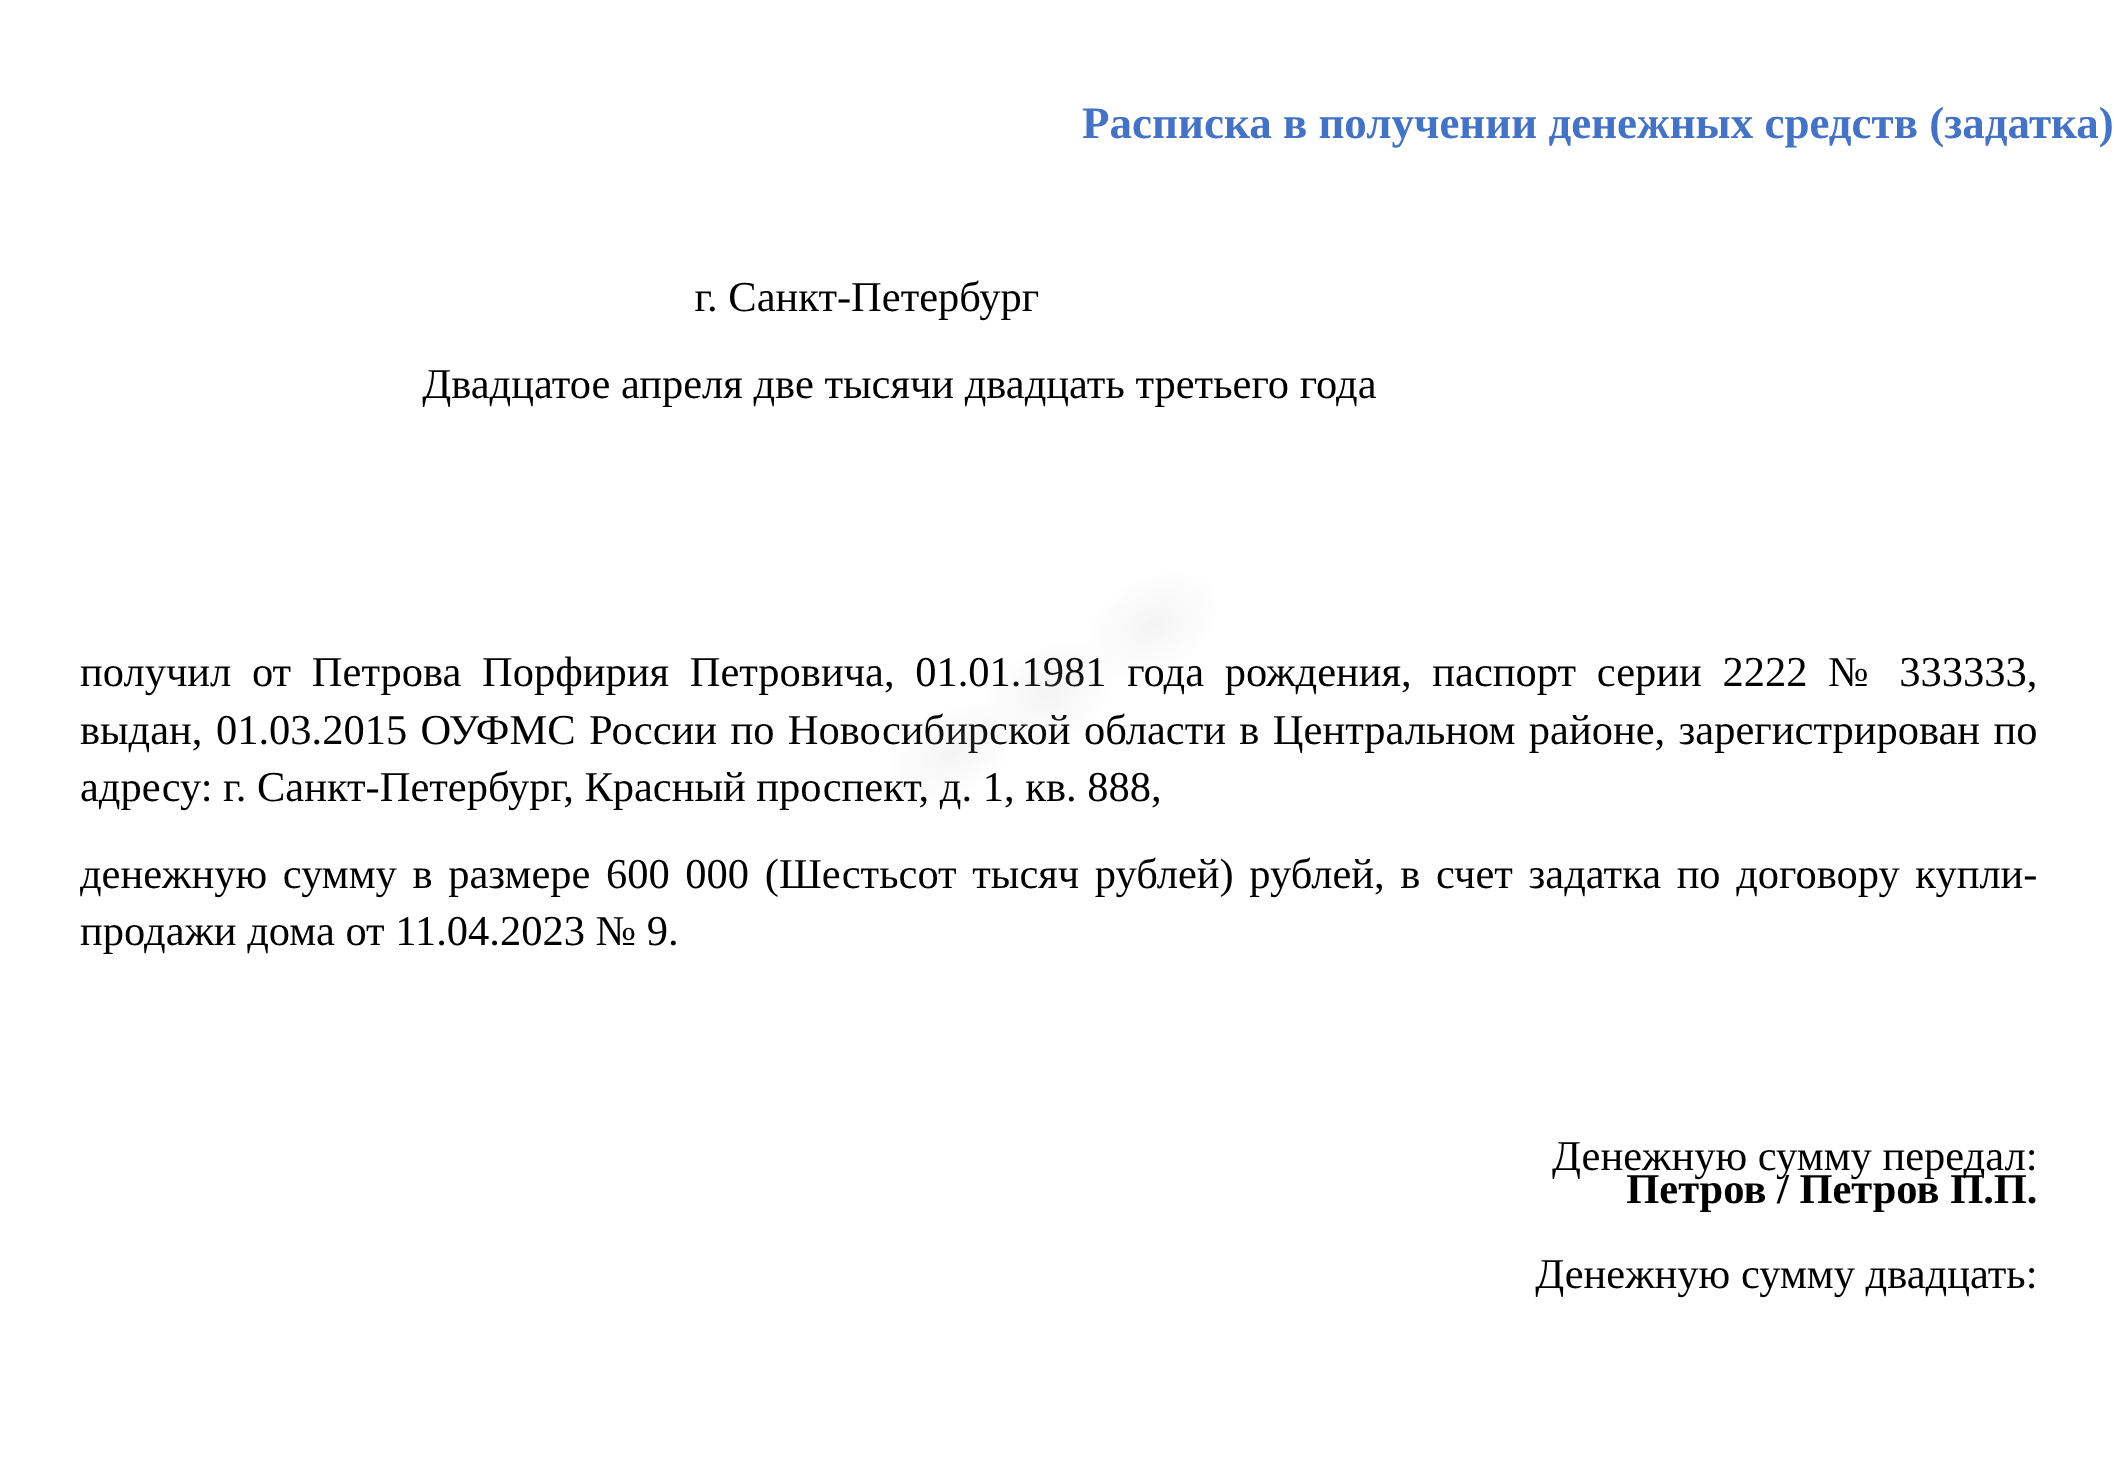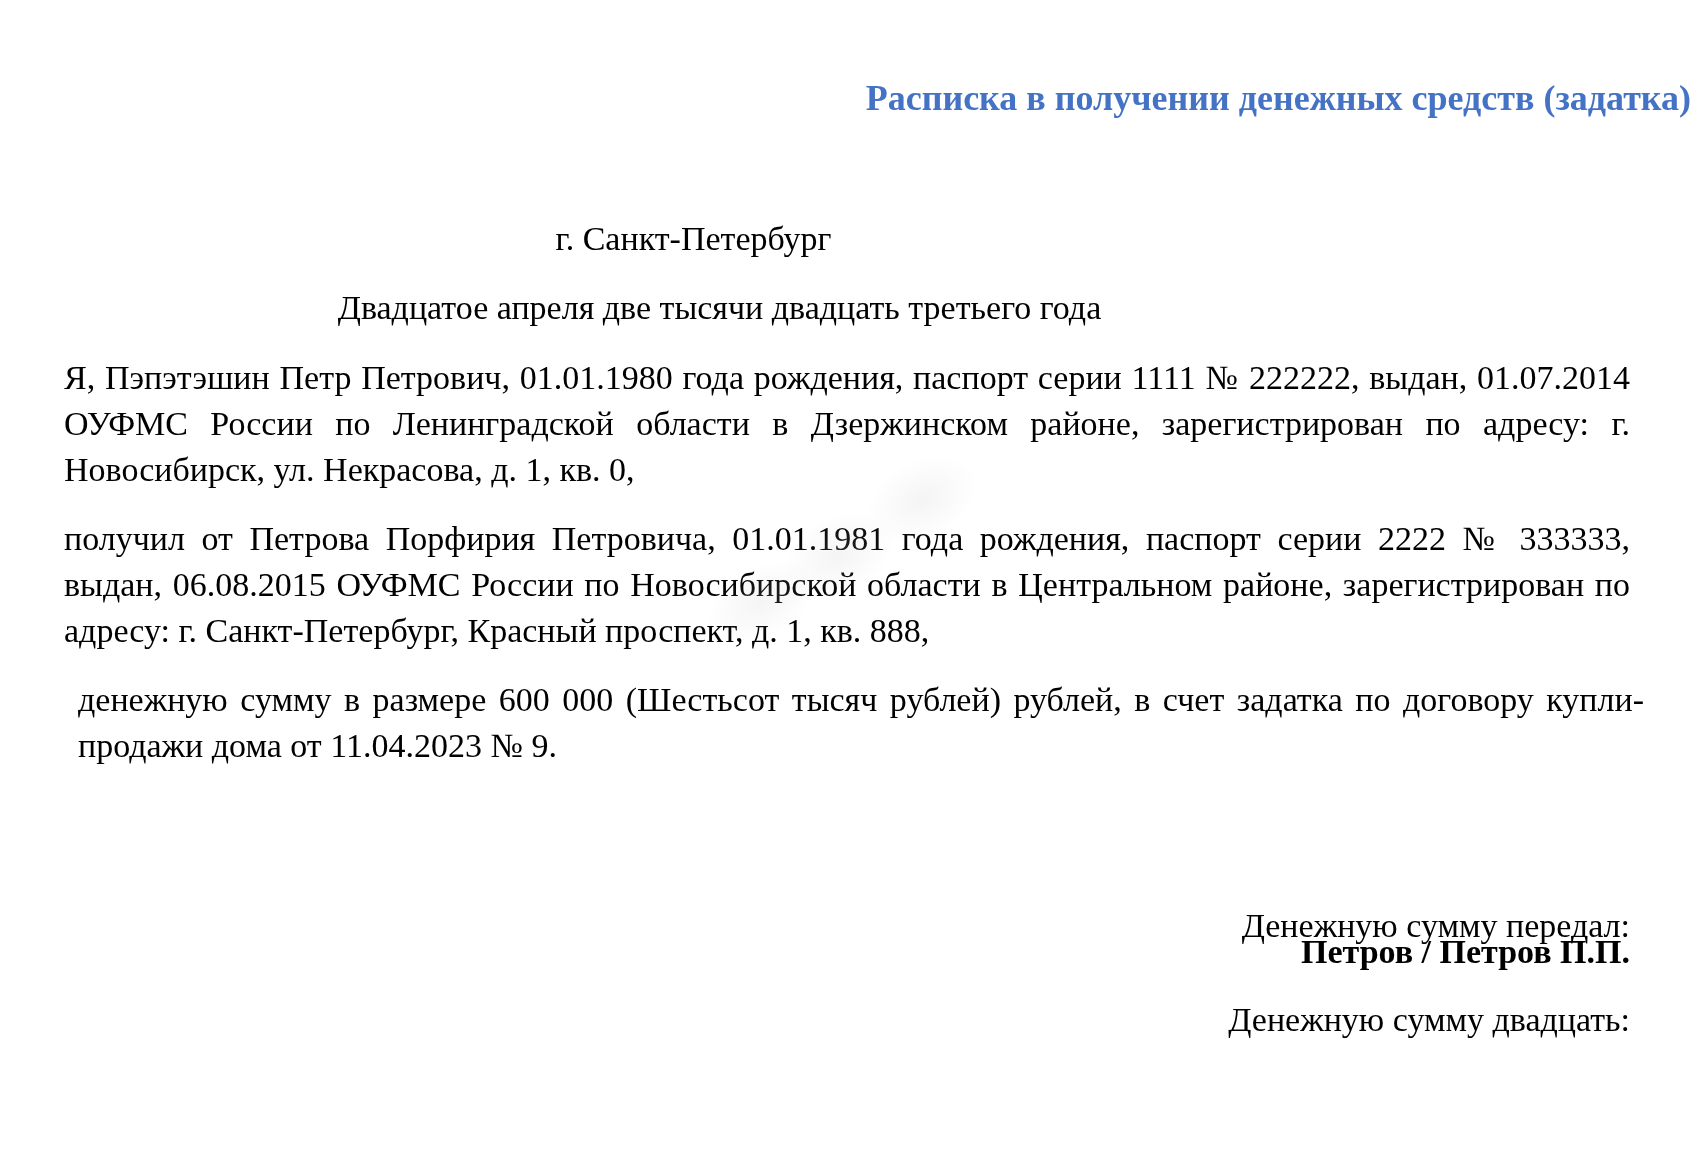--- a/index.html
+++ b/index.html
@@ -48,21 +48,21 @@
       left: 64px;
       width: 1566px;
       font-size: 34px;
       line-height: 46px;
       text-align: justify;
       text-align-last: left;
       margin: 0;
     }
     .p1 { top: 355px; }
     .p2 { top: 516px; }
-    .p3 { top: 677px; margin-left: 14px; }
+    .p3 { top: 677px; }
     .sig {
       position: absolute;
       right: 61px;
       text-align: right;
       font-size: 34px;
       line-height: 40px;
       white-space: nowrap;
     }
     .s1 { top: 906px; }
     .s2 { top: 932px; font-weight: bold; }
@@ -87,22 +87,21 @@
 </head>
 <body>
 
 <div class="page">
 
   <div class="title">Расписка в получении денежных средств (задатка)</div>
 
   <div class="center-line city">г. Санкт-Петербург</div>
   <div class="center-line date">Двадцатое апреля две тысячи двадцать третьего года</div>
 
-  <p class="para p1">Я, Пэпэтэшин Петр Петрович, 01.01.1980 года рождения, паспорт серии 1111 № 222222, выдан,  01.07.2014 ОУФМС России по Ленинградской области в Дзержинском районе, зарегистрирован по адресу: г. Новосибирск, ул. Некрасова, д. 1, кв. 0,</p>
-  <p class="para p2">получил от Петрова Порфирия Петровича, 01.01.1981 года рождения, паспорт серии 2222 № 333333, выдан, 06.08.2015 ОУФМС России по Новосибирской области в Центральном районе, зарегистрирован по адресу: г. Санкт-Петербург, Красный проспект, д. 1, кв. 888,</p>
+  <p class="para p2">получил от Петрова Порфирия Петровича, 01.01.1981 года рождения, паспорт серии 2222 № 333333, выдан, 01.03.2015 ОУФМС России по Новосибирской области в Центральном районе, зарегистрирован по адресу: г. Санкт-Петербург, Красный проспект, д. 1, кв. 888,</p>
   <p class="para p3">денежную сумму в размере 600 000 (Шестьсот тысяч рублей) рублей, в счет задатка по договору купли-продажи дома от 11.04.2023 № 9.</p>
 
   <div class="sig s1">Денежную сумму передал:</div>
   <div class="sig s2">Петров / Петров П.П.</div>
   <div class="sig s3">Денежную сумму двадцать:</div>
 
   <div class="watermark">
     <div class="blob" style="left:0;top:40px;width:120px;height:70px;"></div>
     <div class="blob" style="left:90px;top:30px;width:120px;height:80px;"></div>
     <div class="blob" style="left:190px;top:20px;width:120px;height:80px;"></div>

